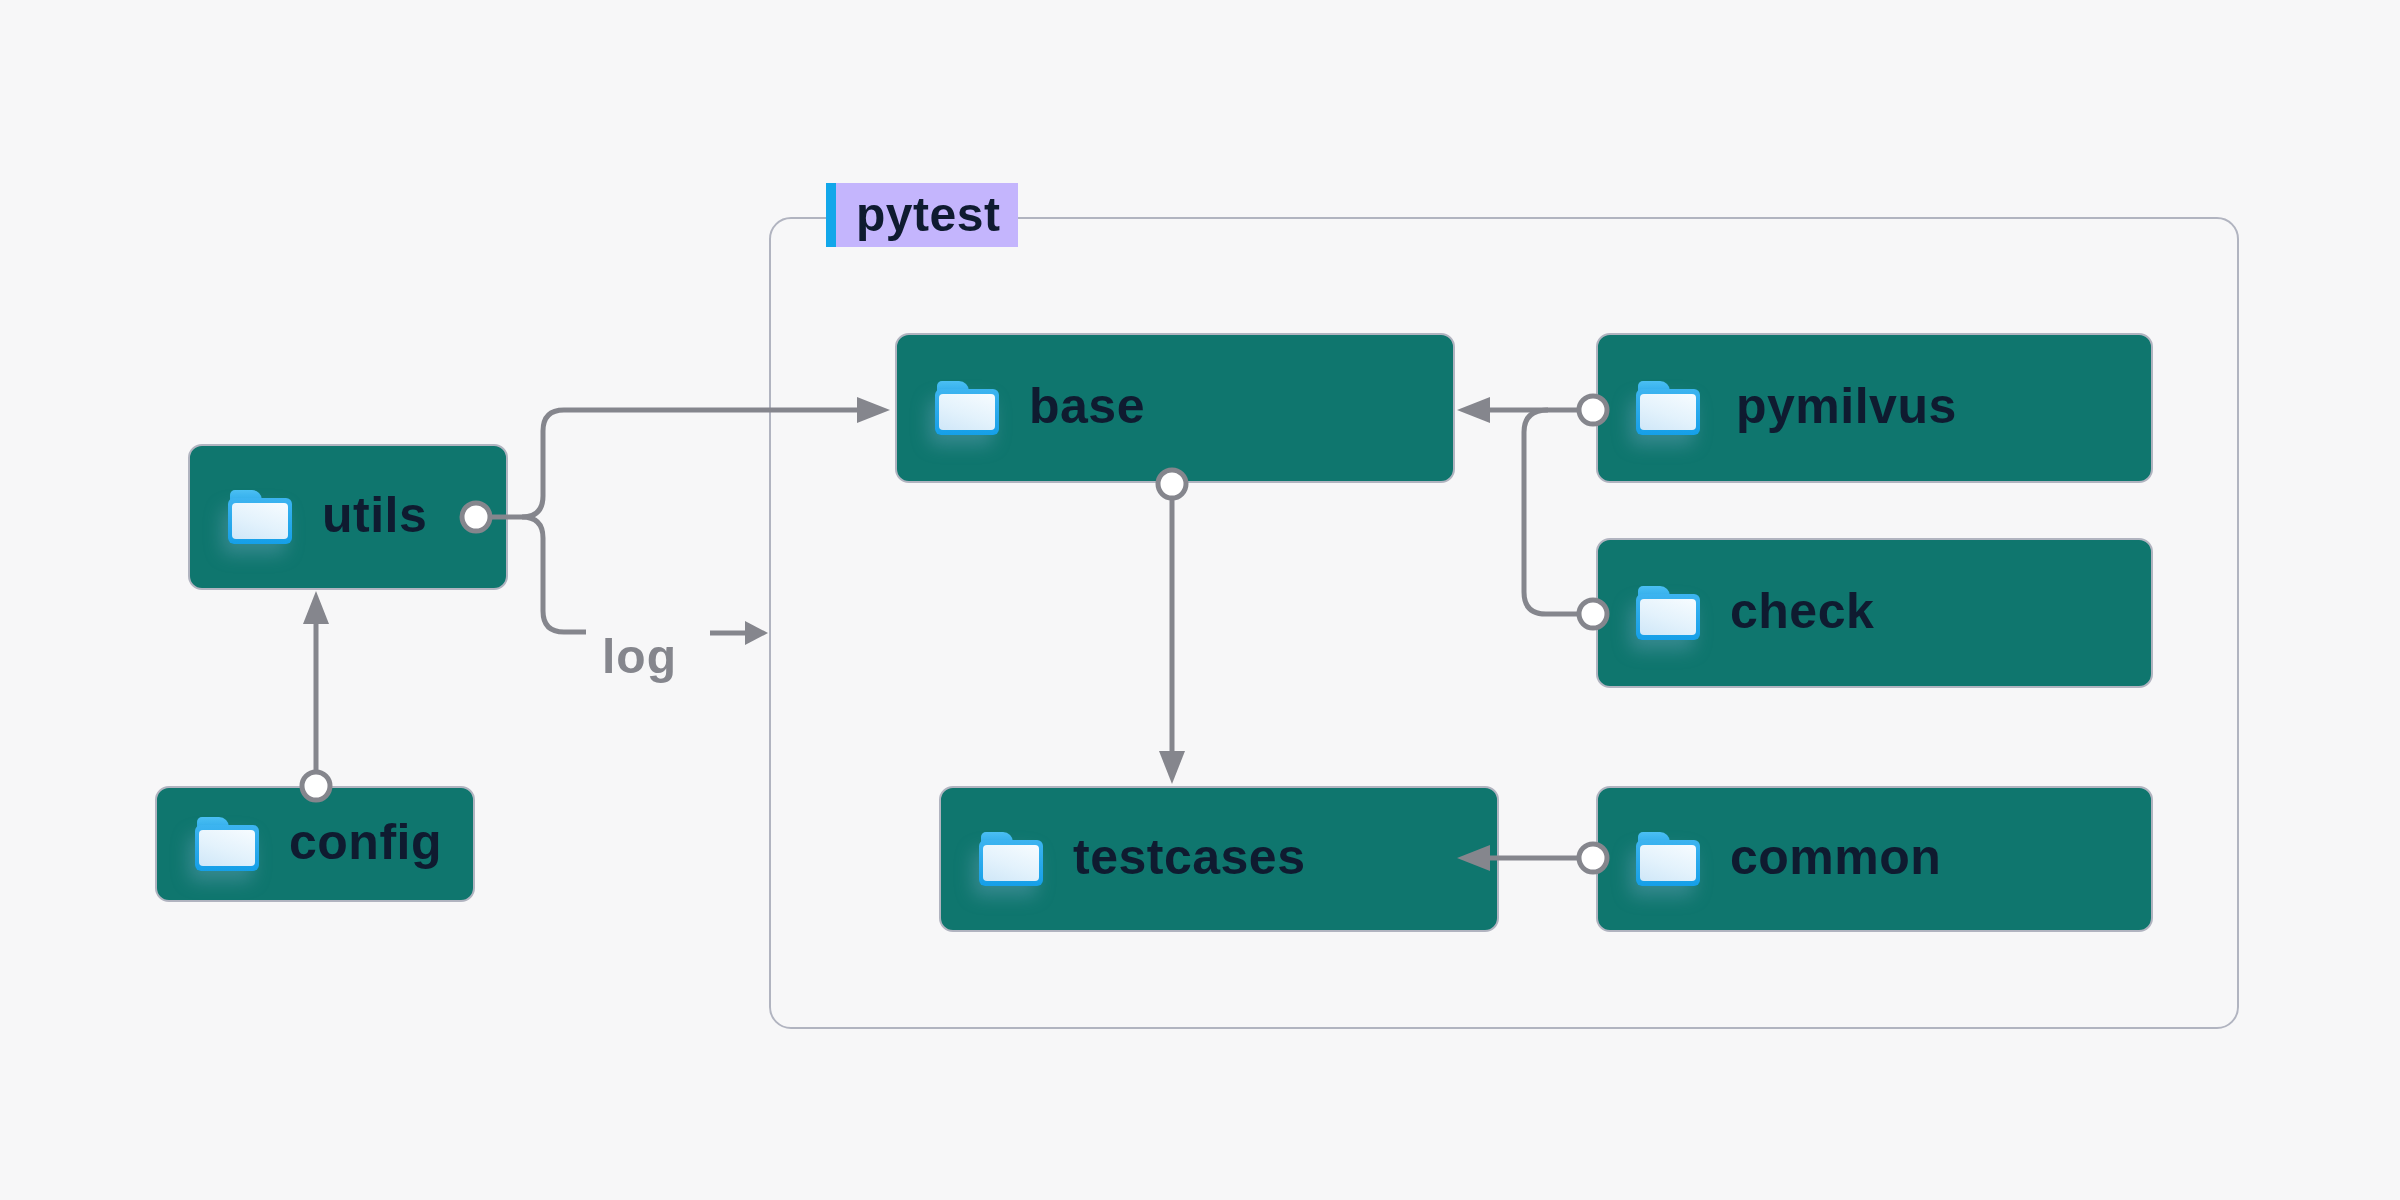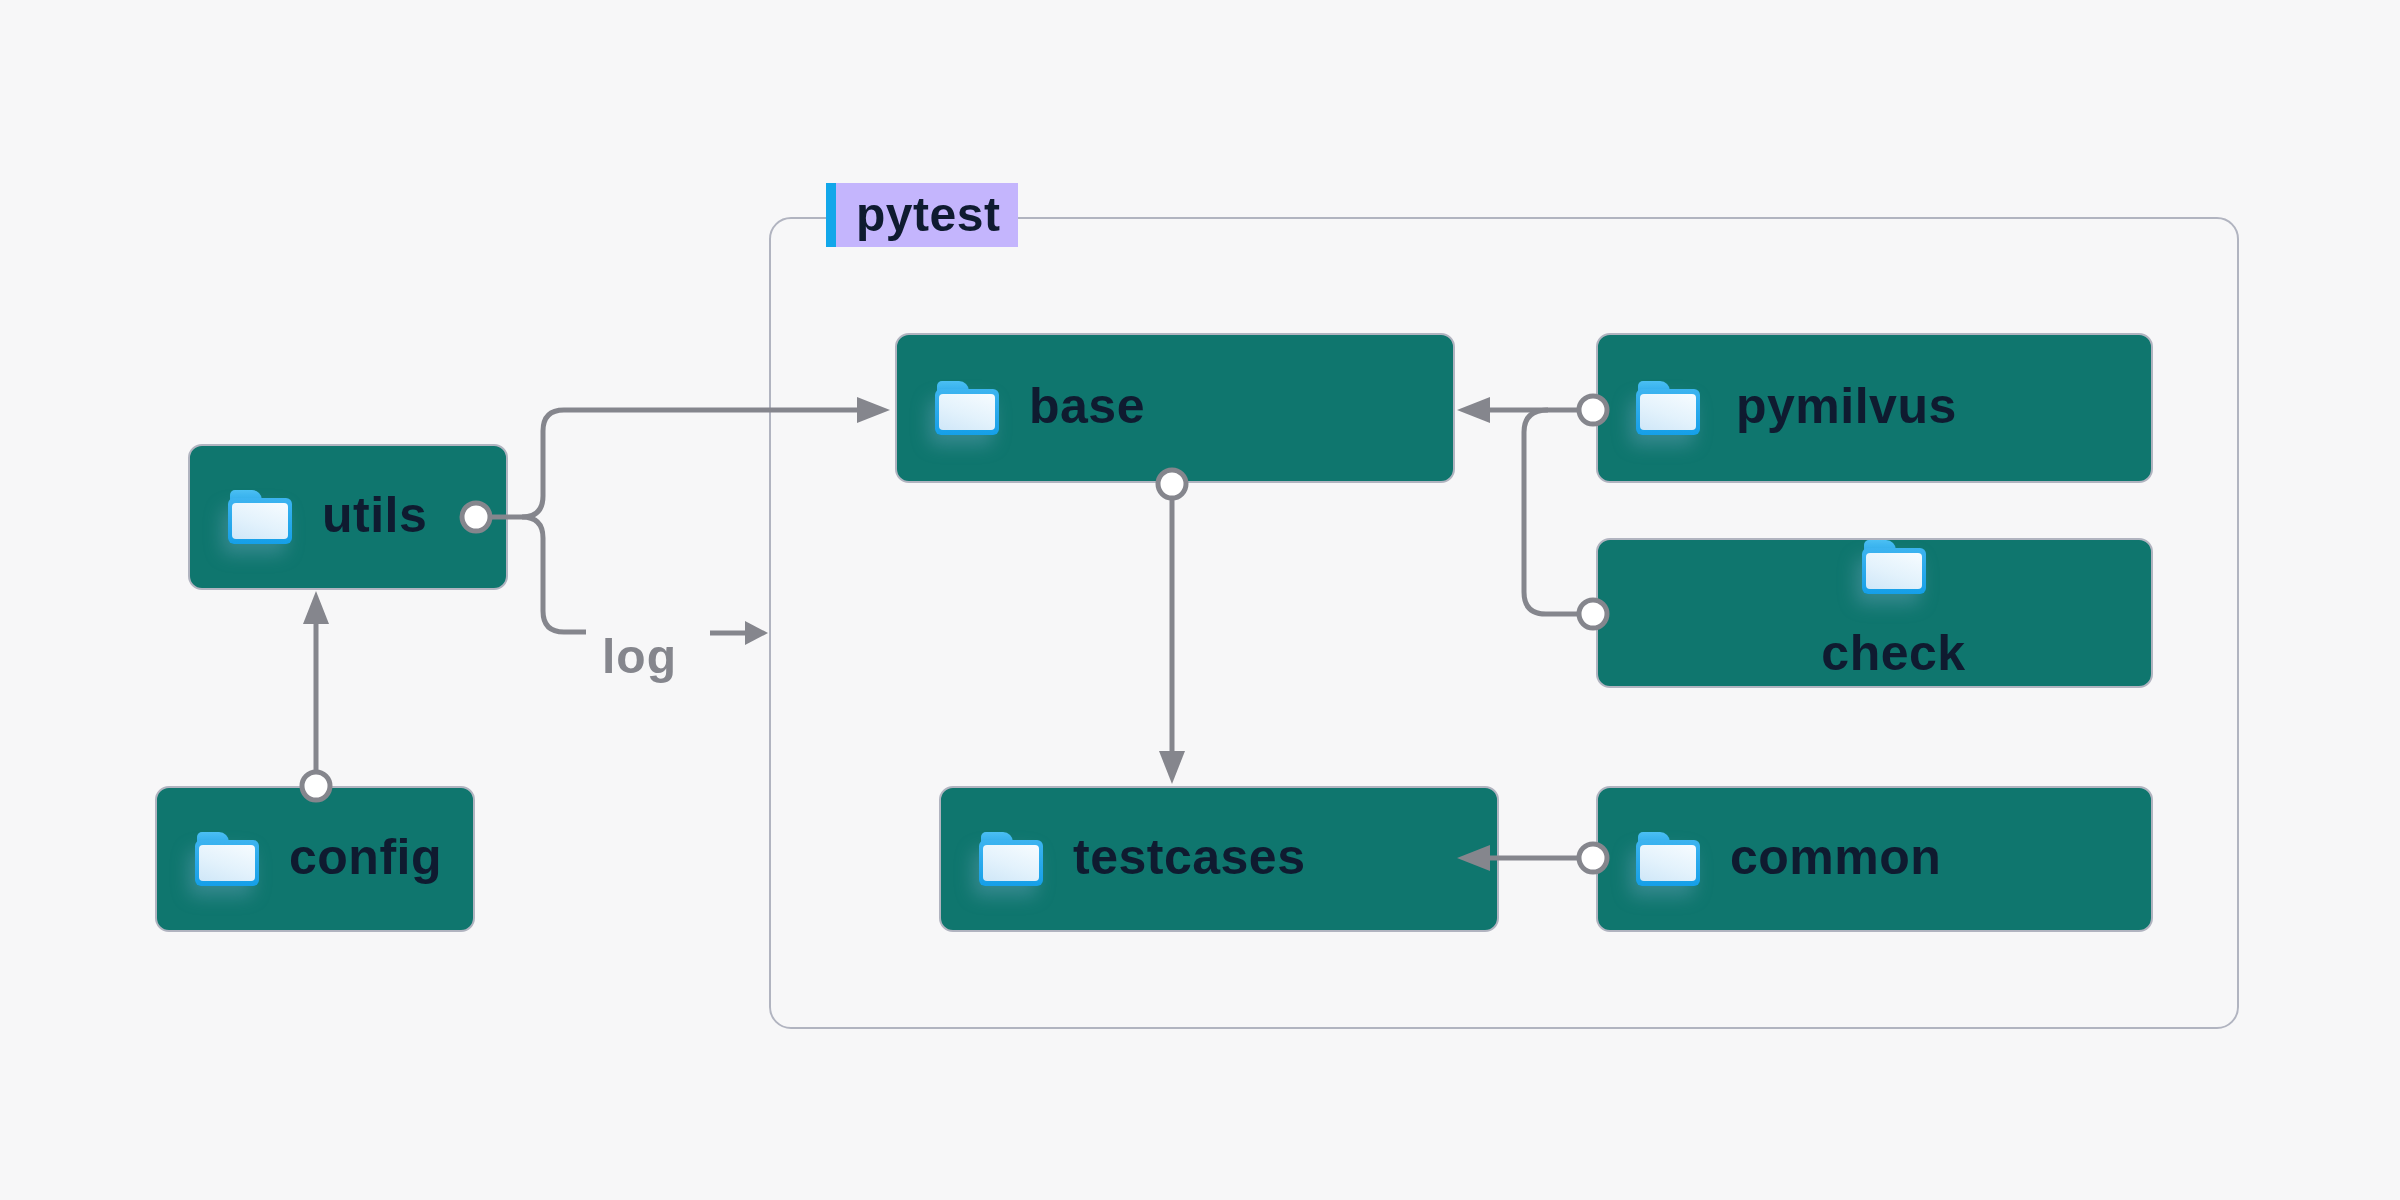--- a/index.html
+++ b/index.html
@@ -31,24 +31,24 @@
   .node{
     position:absolute;box-sizing:border-box;
     background:#0f766e;border:2px solid #b1b4c0;border-radius:14px;
     display:flex;align-items:center;gap:30px;padding-left:38px;
   }
   .node .label{
     font-size:50px;font-weight:700;color:#0f1b30;letter-spacing:0.5px;
     white-space:nowrap;padding-bottom:4px;
   }
   .n-utils    {left:155px; top:444px; width:320px; height:146px;margin-left:33px;}
-  .n-config   {left:155px; top:786px; width:320px; height:146px;}
+  .n-config   {left:155px; top:786px; width:320px; height:116px;}
   .n-base     {left:895px; top:333px; width:560px; height:150px;}
   .n-pymilvus {left:1596px;top:333px; width:557px; height:150px;gap:36px;}
-  .n-check    {left:1596px;top:538px; width:557px; height:150px;flex-direction:column;}
+  .n-check    {left:1596px;top:538px; width:557px; height:150px;}
   .n-testcases{left:895px; top:786px; width:560px; height:146px;margin-left:44px;}
   .n-common   {left:1596px;top:786px; width:557px; height:146px;}
 
   
   .folder{position:relative;width:64px;height:54px;flex:none;}
   .folder .tab{
     position:absolute;left:2px;top:0;width:32px;height:16px;
     border-radius:5px 10px 0 0;
     background:linear-gradient(180deg,#4cc0f4,#21a6ea);
   }

